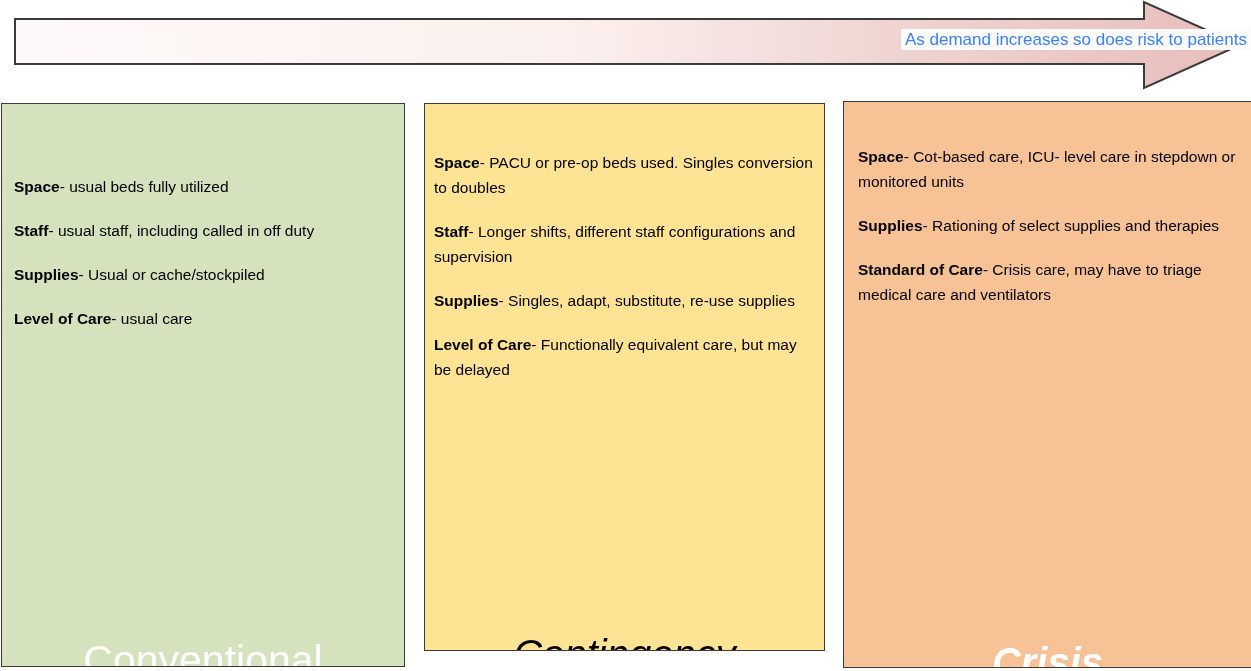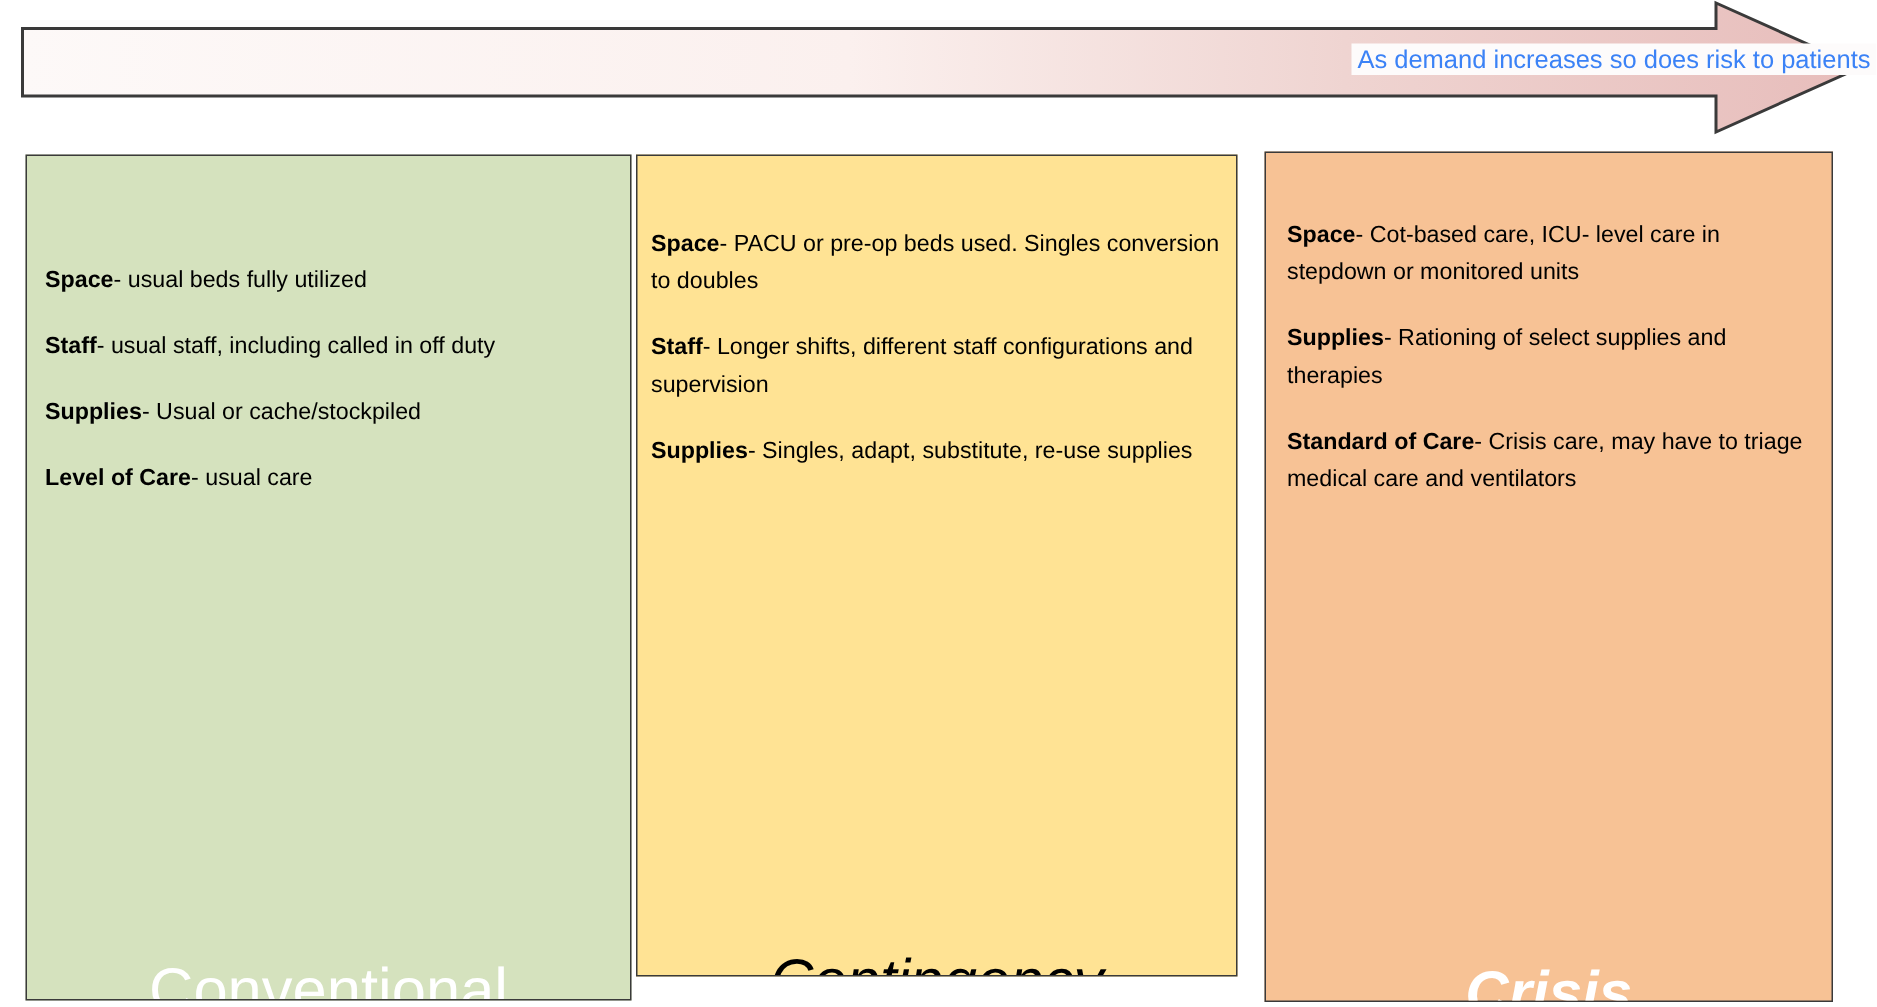--- a/index.html
+++ b/index.html
@@ -71,21 +71,21 @@
   .panel-title {
     position: absolute;
     left: 0;
     right: 0;
     text-align: center;
     white-space: nowrap;
   }
 
   
   #panel-conventional {
-    left: 17px;
+    left: 1px;
     top: 103px;
     width: 404px;
     height: 564px;
     background: #d5e2be;
   }
   #panel-conventional .panel-body {
     top: 70px;
     left: 12px;
     right: 14px;
   }
@@ -115,21 +115,21 @@
     font-size: 40px;
     font-weight: normal;
     font-style: italic;
     color: #000000;
   }
 
   
   #panel-crisis {
     left: 843px;
     top: 101px;
-    width: 379px;
+    width: 409px;
     height: 567px;
     background: #f7c295;
   }
   #panel-crisis .panel-body {
     top: 42px;
     left: 14px;
     right: 12px;
   }
   #panel-crisis .panel-title {
     top: 538px;
@@ -181,20 +181,23 @@
   <div class="panel-body">
     <p class="para">
       <b>Space</b><span>- PACU or pre-op beds used. Singles conversion to doubles</span>
     </p>
     <p class="para">
       <b>Staff</b><span>- Longer shifts, different staff configurations and supervision</span>
     </p>
     <p class="para">
       <b>Supplies</b><span>- Singles, adapt, substitute, re-use supplies</span>
     </p>
+    <p class="para">
+      <b>Level of Care</b><span>- Functionally equivalent care, but may be delayed</span>
+    </p>
   </div>
   <div class="panel-title">Contingency</div>
 </div>
 
 <div class="panel" id="panel-crisis">
   <div class="panel-body">
     <p class="para">
       <b>Space</b><span>- Cot-based care, ICU- level care in stepdown or monitored units</span>
     </p>
     <p class="para">

